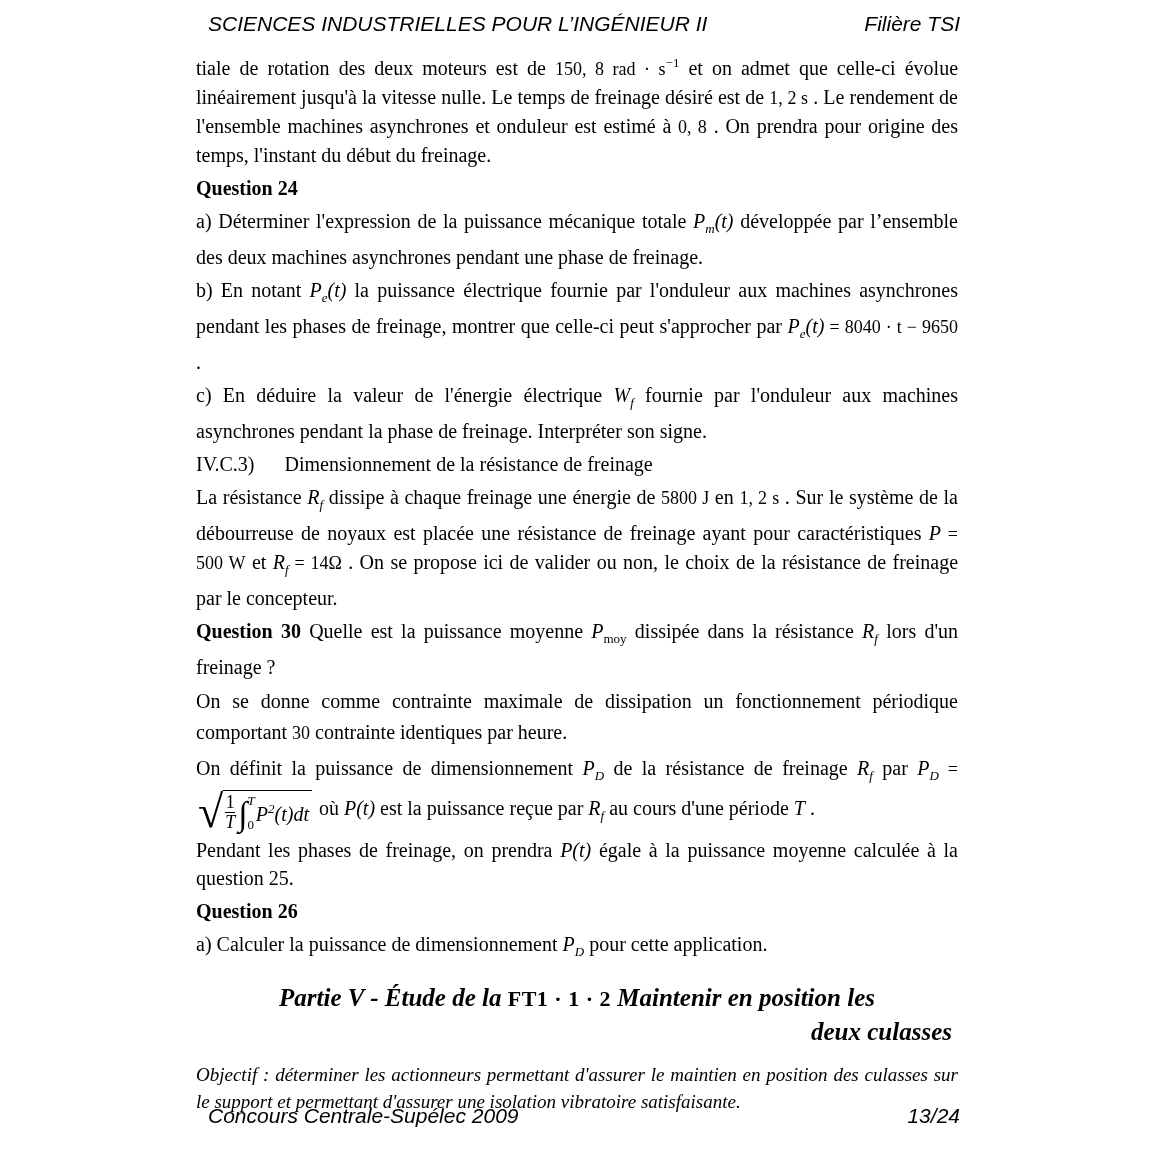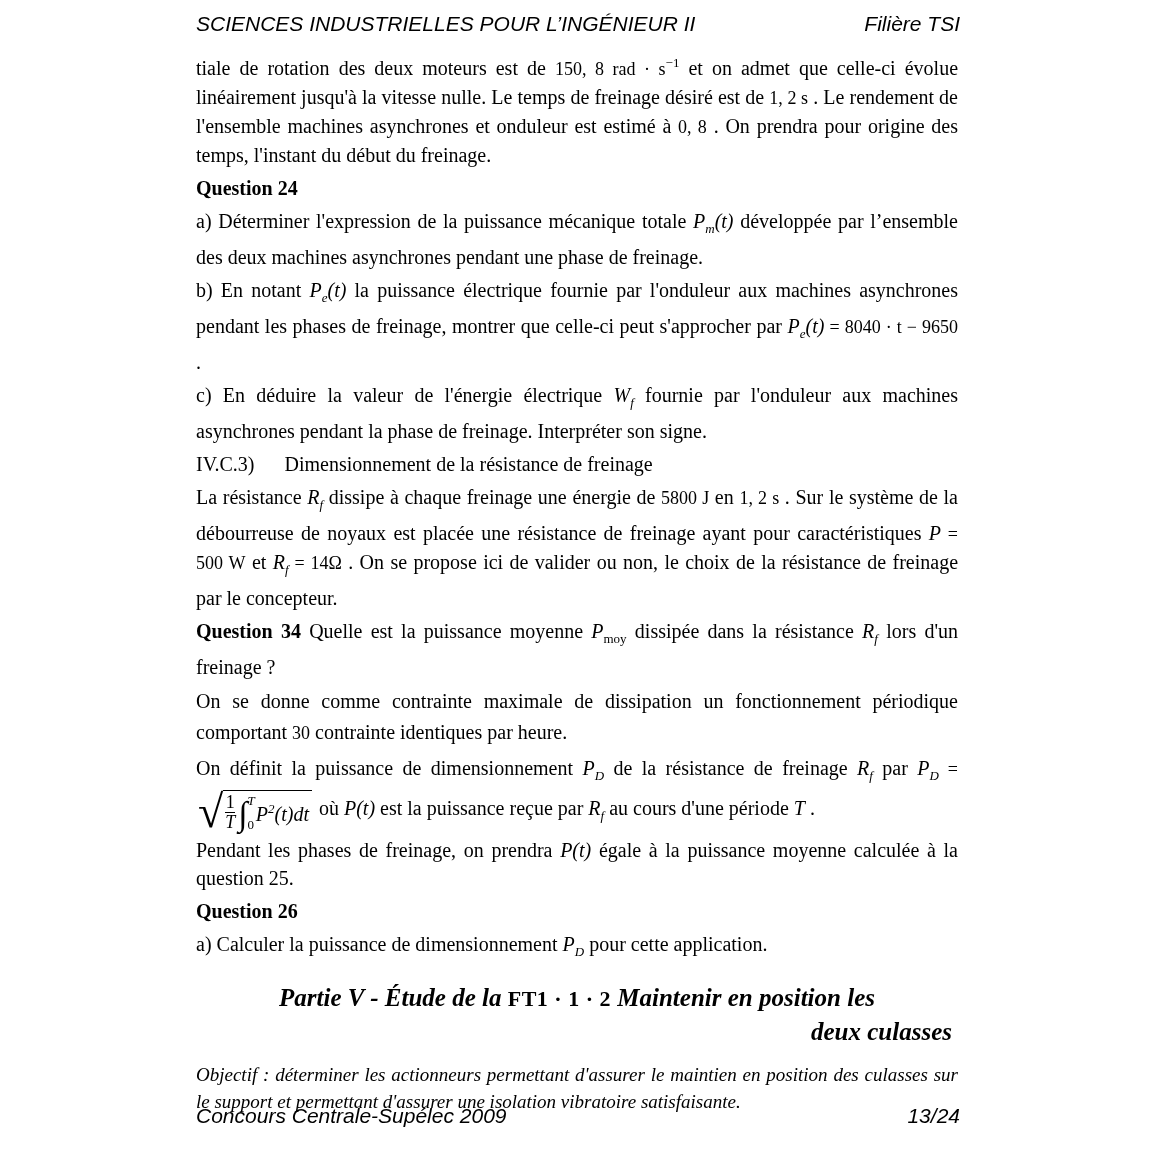--- a/index.html
+++ b/index.html
@@ -1,19 +1,19 @@
 <!DOCTYPE html>
 <html><head>
 <meta charset="utf-8">
 <style>
   html,body{margin:0;padding:0;background:#ffffff;}
   .page{position:relative;width:1152px;height:1152px;background:#ffffff;color:#000;overflow:hidden;}
 
   
-  .hdr,.ftr{position:absolute;left:196px;right:192px;display:flex;justify-content:space-between;
+  .hdr,.ftr{position:absolute;left:208px;right:192px;display:flex;justify-content:space-between;
     font-family:"Liberation Sans",sans-serif;font-style:italic;font-size:21px;}
   .hdr{top:12px;}
   .ftr{top:1104px;}
 
   
   .content{position:absolute;left:196px;top:49px;width:762px;
     font-family:"Liberation Serif","DejaVu Serif",serif;font-size:20px;line-height:28px;
     text-align:justify;}
   .content p{margin:0 0 5px 0;}
 
@@ -72,21 +72,21 @@
     <p><span>a) Déterminer l'expression de la puissance mécanique totale </span><span class="mvar">P</span><sub class="msub">m</sub><span class="mvar">(t)</span><span> développée par l’ensemble des deux machines asynchrones pendant une phase de freinage.</span></p>
 
     <p><span>b) En notant </span><span class="mvar">P</span><sub class="msub">e</sub><span class="mvar">(t)</span><span> la puissance électrique fournie par l'onduleur aux machines asynchrones pendant les phases de freinage, montrer que celle-ci peut s'approcher par </span><span class="mvar">P</span><sub class="msub">e</sub><span class="mvar">(t)</span><span class="mnum"> = 8040 · t − 9650</span><span> .</span></p>
 
     <p><span>c) En déduire la valeur de l'énergie électrique </span><span class="mvar">W</span><sub class="msub">f</sub><span> fournie par l'onduleur aux machines asynchrones pendant la phase de freinage. Interpréter son signe.</span></p>
 
     <p class="section"><span class="sec-label">IV.C.3)</span><span>Dimensionnement de la résistance de freinage</span></p>
 
     <p><span>La résistance </span><span class="mvar">R</span><sub class="msub">f</sub><span> dissipe à chaque freinage une énergie de </span><span class="mnum">5800 J</span><span> en </span><span class="mnum">1, 2 s</span><span> . Sur le système de la débourreuse de noyaux est placée une résistance de freinage ayant pour caractéristiques </span><span class="mvar">P</span><span class="mnum"> = 500 W</span><span> et </span><span class="mvar">R</span><sub class="msub">f</sub><span class="mnum"> = 14Ω</span><span> . On se propose ici de valider ou non, le choix de la résistance de freinage par le concepteur.</span></p>
 
-    <p><span class="qinline">Question 34</span><span> Quelle est la puissance moyenne </span><span class="mvar">P</span><sub class="msub up">moy</sub><span> dissipée dans la résistance </span><span class="mvar">R</span><sub class="msub">f</sub><span> lors d'un freinage ?</span></p>
+    <p><span class="qinline">Question 30</span><span> Quelle est la puissance moyenne </span><span class="mvar">P</span><sub class="msub up">moy</sub><span> dissipée dans la résistance </span><span class="mvar">R</span><sub class="msub">f</sub><span> lors d'un freinage ?</span></p>
 
     <p class="contrainte"><span>On se donne comme contrainte maximale de dissipation un fonctionnement périodique comportant </span><span class="mnum">30</span><span> contrainte identiques par heure.</span></p>
 
     <p class="definit"><span>On définit la puissance de dimensionnement </span><span class="mvar">P</span><sub class="msub">D</sub><span> de la résistance de freinage </span><span class="mvar">R</span><sub class="msub">f</sub><span> par </span><span class="formula"><span class="mvar">P</span><sub class="msub">D</sub><span class="mnum"> = </span><span class="sqrt"><span class="rad-sign">√</span><span class="radicand"><span class="frac"><span class="fnum">1</span><span class="fden">T</span></span><span class="int"><span class="int-sign">∫</span><span class="int-lims"><span class="il-sup">T</span><span class="il-sub">0</span></span></span><span class="igrand"><span>P</span><sup>2</sup><span>(t)dt</span></span></span></span></span><span> où </span><span class="mvar">P(t)</span><span> est la puissance reçue par </span><span class="mvar">R</span><sub class="msub">f</sub><span> au cours d'une période </span><span class="mvar">T</span><span> .</span></p>
 
     <p><span>Pendant les phases de freinage, on prendra </span><span class="mvar">P(t)</span><span> égale à la puissance moyenne calculée à la question 25.</span></p>
 
     <p class="qtitle">Question 26</p>
 
     <p><span>a) Calculer la puissance de dimensionnement </span><span class="mvar">P</span><sub class="msub">D</sub><span> pour cette application.</span></p>

